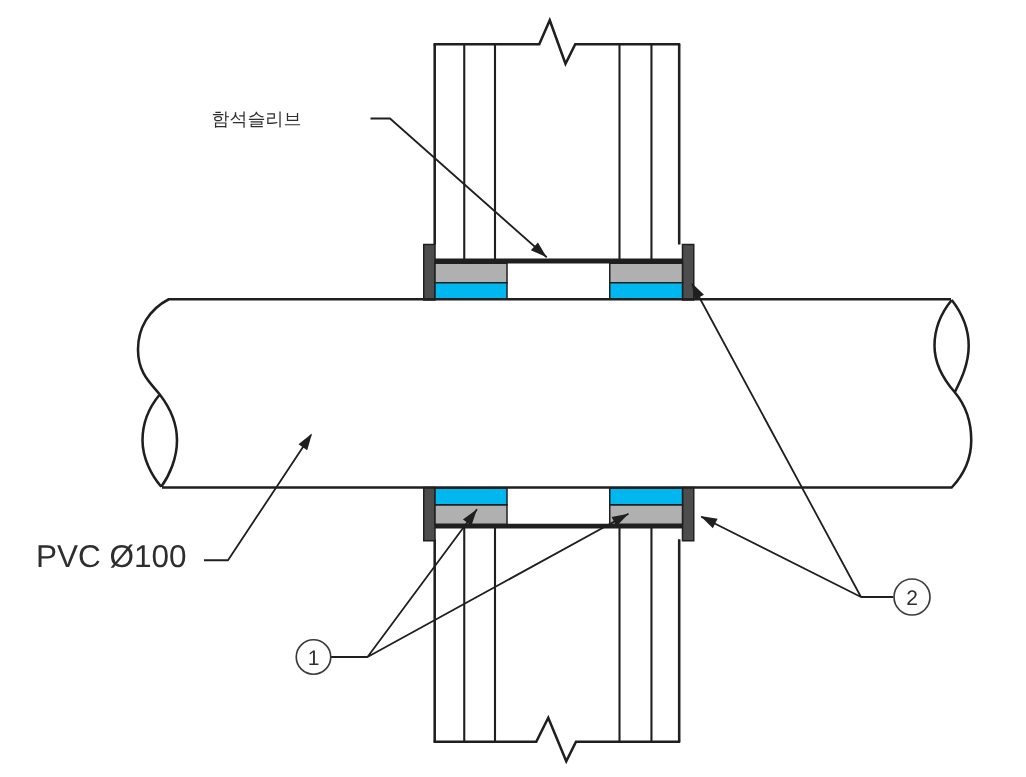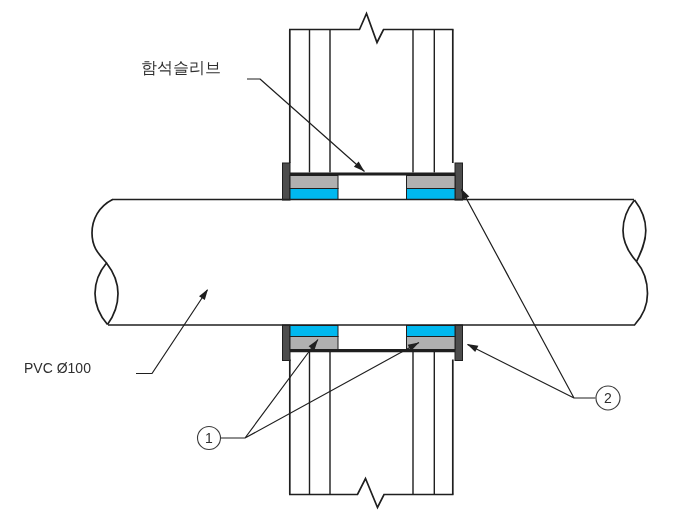--- a/index.html
+++ b/index.html
@@ -16,22 +16,22 @@
   .pipeln  { stroke:#1f1f1f; stroke-width:1.7; fill:none; stroke-linejoin:round; }
   .sleevln { stroke:#1f1f1f; stroke-width:3.2; fill:none; }
   .outl    { stroke:#1f1f1f; stroke-width:1; }
   .leader  { stroke:#1f1f1f; stroke-width:1.2; fill:none; stroke-linejoin:round; }
   .arrow   { fill:#1f1f1f; stroke:none; }
   .cocirc  { fill:#ffffff; stroke:#3a3a3a; stroke-width:1.1; }
   .codigit { font-family:"Liberation Sans", sans-serif; font-size:14px; fill:#2e2e2e; text-anchor:middle; }
 
   
   .label { position:absolute; color:#2e2e2e; white-space:nowrap; }
-  .label-sleeve { left:141px; top:56px; font-size:16px; line-height:23px; }
-  .label-pvc    { left:24px;  top:360px; font-size:14px; }
+  .label-sleeve { left:141px; top:68px; font-size:12px; line-height:23px; }
+  .label-pvc    { left:24px;  top:360px; font-size:21px; }
 </style>
 </head>
 <body>
 
 <div class="stage">
 
   <svg width="684" height="518" viewBox="0 0 684 518">
 
     <g>
       <path class="wedge" d="M289,29.5 H359.5 L366.5,13.5 L377,42.5 L383.5,29.5 H453.5"></path>

